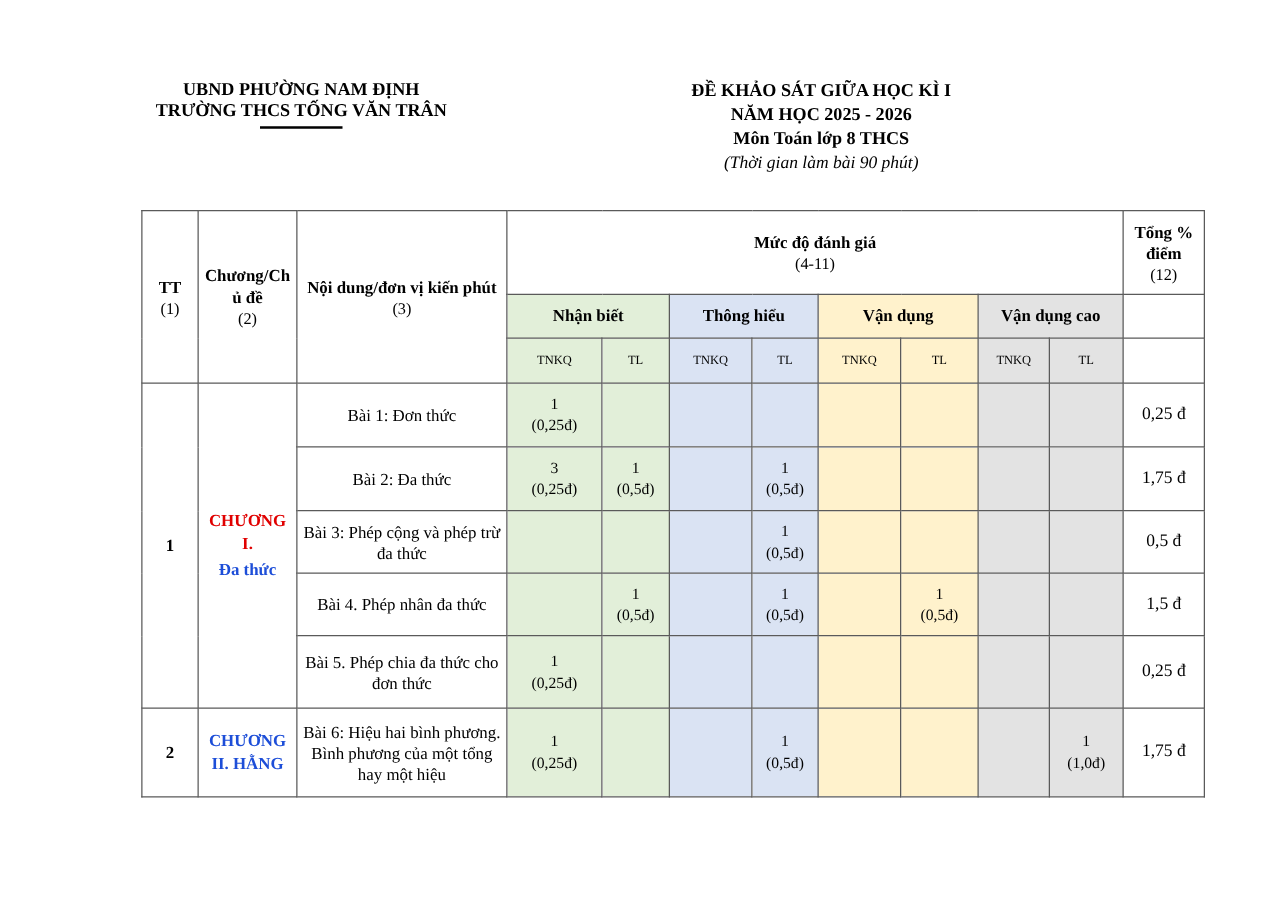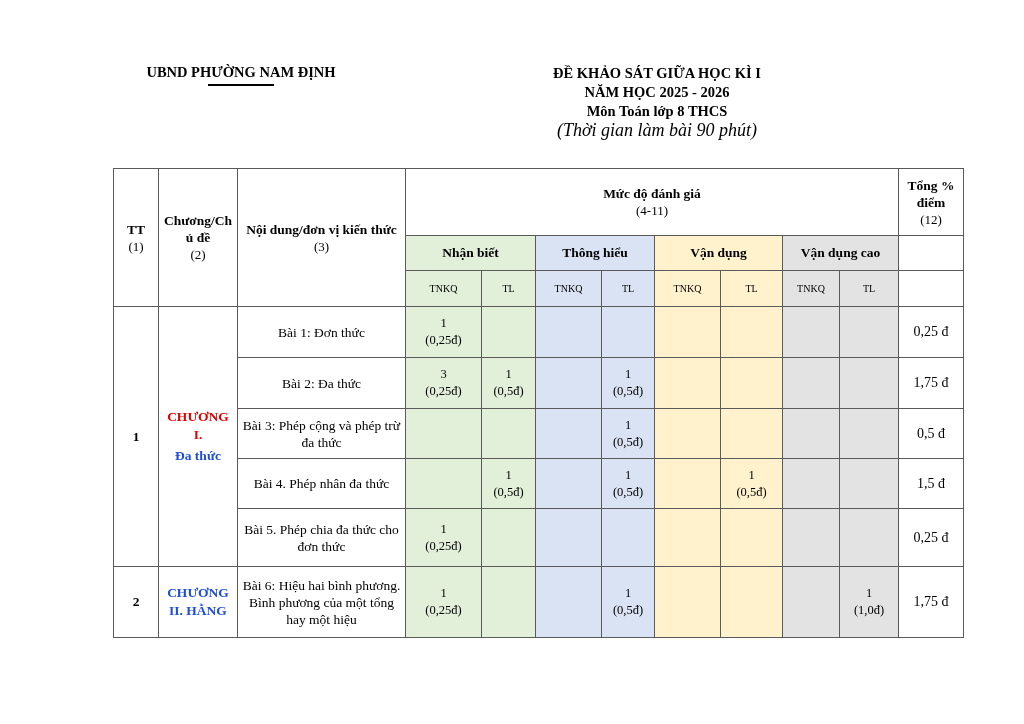--- a/index.html
+++ b/index.html
@@ -6,21 +6,21 @@
   body{width:1024px;height:724px;font-family:"Liberation Serif","DejaVu Serif",serif;color:#000;}
   .page{position:relative;width:1024px;height:724px;background:#fff;overflow:hidden;}
 
   
   .hdr-left{position:absolute;left:91px;top:64px;width:300px;text-align:center;
             font-weight:bold;font-size:14.5px;line-height:17px;}
   .hdr-left .rule{width:66px;border-top:2px solid #000;margin:3px auto 0;height:0;}
   .hdr-right{position:absolute;left:507px;top:64px;width:300px;text-align:center;
              font-size:14.5px;line-height:19px;}
   .hdr-right .b{font-weight:bold;}
-  .hdr-right .it{font-style:italic;font-size:18px;}
+  .hdr-right .it{font-style:italic;font-size:14px;}
 
   
   table.matrix{position:absolute;left:113px;top:168px;width:850px;
                border-collapse:collapse;table-layout:fixed;}
   table.matrix td{border:1px solid var(--border,#5a5a5a);text-align:center;
                   vertical-align:middle;padding:1px 3px;overflow:hidden;}
   .trh1{height:67px;} .trh2{height:35px;} .trh3{height:36px;}
   .trb1{height:51px;} .trb2{height:51px;} .trb3{height:50px;}
   .trb4{height:50px;} .trb5{height:58px;} .trb6{height:71px;}
 
@@ -43,20 +43,21 @@
   td.val{font-size:12.5px;line-height:17px;}
   td.total{font-size:14px;background:#fff;}
 </style>
 </head>
 <body>
 
 <div class="page">
 
   <div class="hdr-left">
     <div>UBND PHƯỜNG NAM ĐỊNH</div>
+    <div>TRƯỜNG THCS TỐNG VĂN TRÂN</div>
     <div class="rule"></div>
   </div>
 
   <div class="hdr-right">
     <div class="b">ĐỀ KHẢO SÁT GIỮA HỌC KÌ I</div>
     <div class="b">NĂM HỌC 2025 - 2026</div>
     <div class="b">Môn Toán lớp 8 THCS</div>
     <div class="it">(Thời gian làm bài 90 phút)</div>
   </div>
 
@@ -80,21 +81,21 @@
         <tr class="trh1">
       <td rowspan="3" class="hcell">
         <div>TT</div>
         <div class="num">(1)</div>
       </td>
       <td rowspan="3" class="hcell">
         <div>Chương/Chủ đề</div>
         <div class="num">(2)</div>
       </td>
       <td rowspan="3" class="hcell">
-        <div>Nội dung/đơn vị kiến thức</div>
+        <div>Nội dung/đơn vị kiến phút</div>
         <div class="num">(3)</div>
       </td>
       <td colspan="8" class="hcell">
         <div>Mức độ đánh giá</div>
         <div class="num">(4-11)</div>
       </td>
       <td class="hcell">
         <div>Tổng % điểm</div>
         <div class="num">(12)</div>
       </td>

